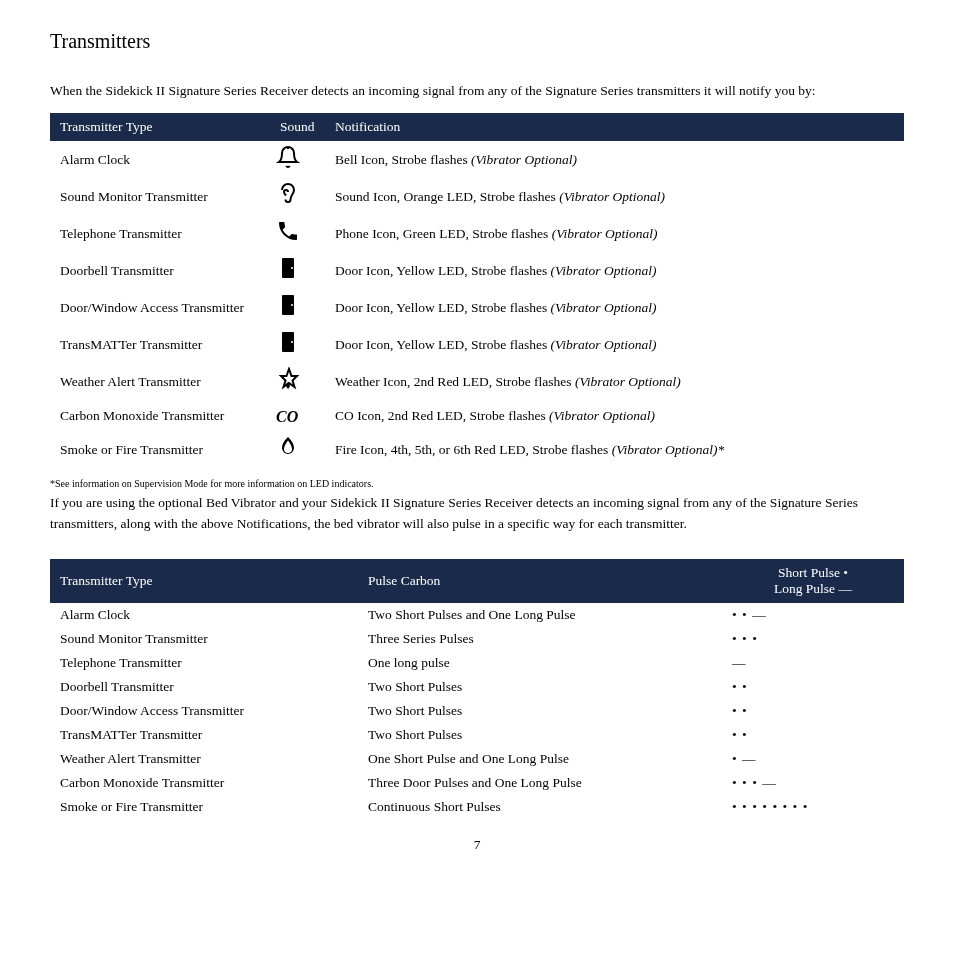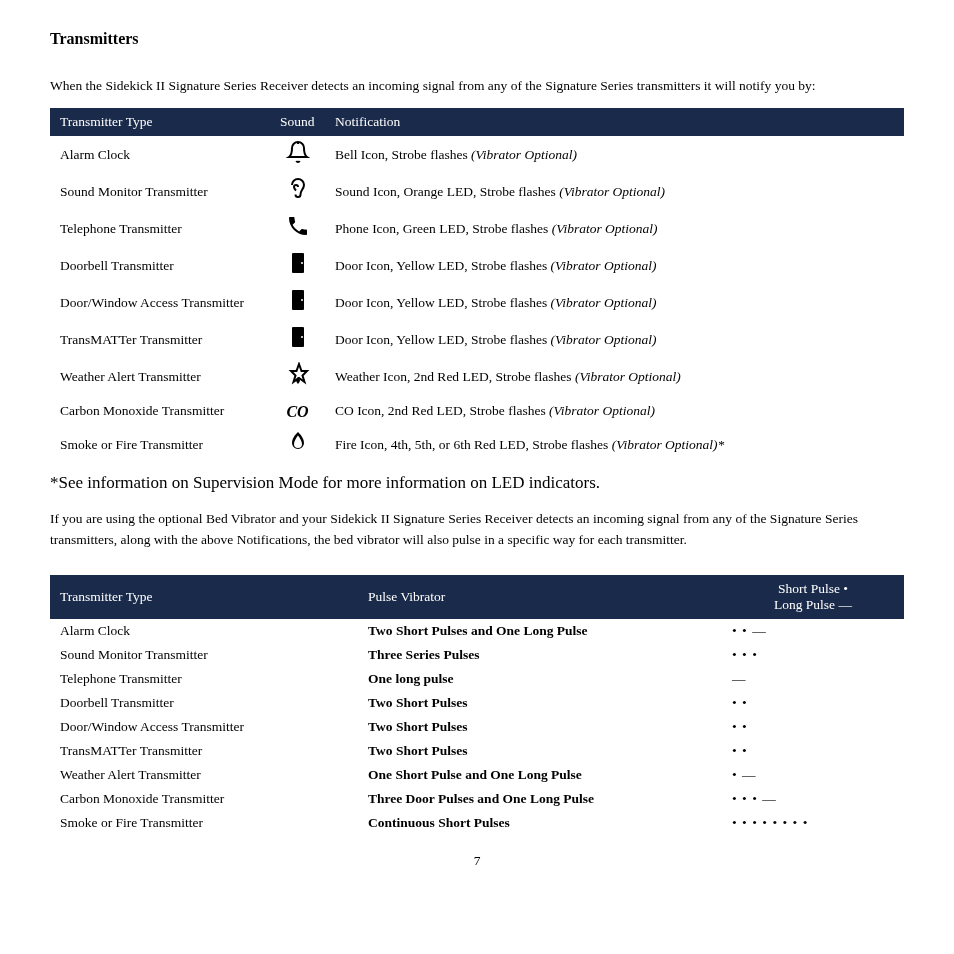--- a/index.html
+++ b/index.html
@@ -7,22 +7,22 @@
       background: #fff;
       font-family: Georgia, 'Times New Roman', serif;
       font-size: 14px;
       color: #000;
       width: 954px;
       min-height: 954px;
       padding: 30px 50px;
     }
 
     h1 {
-      font-size: 16px;
-      font-weight: bold;
+      font-size: 20px;
+      font-weight: normal;
       margin-bottom: 6px;
     }
 
     .intro-text {
       font-size: 13.5px;
       margin-bottom: 12px;
       line-height: 1.5;
       margin-top: 28px;
     }
 
@@ -49,38 +49,38 @@
       vertical-align: middle;
     }
 
     .transmitter-table tbody td {
       padding: 5px 10px;
       font-size: 13.5px;
       vertical-align: middle;
     }
 
     .transmitter-table tbody td.icon-cell {
-      text-align: center;
+      text-align: left;
       font-size: 20px;
       padding: 4px 6px;
     }
 
     .icon-cell svg {
       width: 24px;
       height: 24px;
     }
 
     em {
       font-style: italic;
     }
 
     .footnote {
-      font-size: 17px;
+      font-size: 10px;
       margin-top: 6px;
-      margin-bottom: 16px;
+      margin-bottom: 4px;
     }
 
     .between-text {
       font-size: 13.5px;
       line-height: 1.55;
       margin-bottom: 24px;
     }
 
     
     .pulse-table {
@@ -111,21 +111,20 @@
     }
 
     .pulse-table tbody td {
       padding: 4px 10px;
       font-size: 13.5px;
       vertical-align: middle;
     }
 
     .pulse-pattern-col {
       min-width: 200px;
-      font-weight: bold;
     }
 
     .pulse-symbol-col {
       min-width: 110px;
       font-size: 16px;
       letter-spacing: 1px;
     }
 
     .page-number {
       text-align: center;
@@ -228,21 +227,21 @@
     </tbody>
 </table>
 
 <p class="footnote">*See information on Supervision Mode for more information on LED indicators.</p>
 <p class="between-text">If you are using the optional Bed Vibrator and your Sidekick II Signature Series Receiver detects an incoming signal from any of the Signature Series transmitters, along with the above Notifications, the bed vibrator will also pulse in a specific way for each transmitter.</p>
 
 <table class="pulse-table">
   <thead>
     <tr>
       <th class="col-type2">Transmitter Type</th>
-      <th class="col-pulse">Pulse Vibrator</th>
+      <th class="col-pulse">Pulse Carbon</th>
       <th class="col-symbol pulse-col" style="white-space: pre-line;">Short Pulse •
 Long Pulse —</th>
     </tr>
   </thead>
   <tbody id="table2-body">
   <tr>
         <td>Alarm Clock</td>
         <td class="pulse-pattern-col">Two Short Pulses and One Long Pulse</td>
         <td class="pulse-symbol-col">• • —</td>
       </tr>

